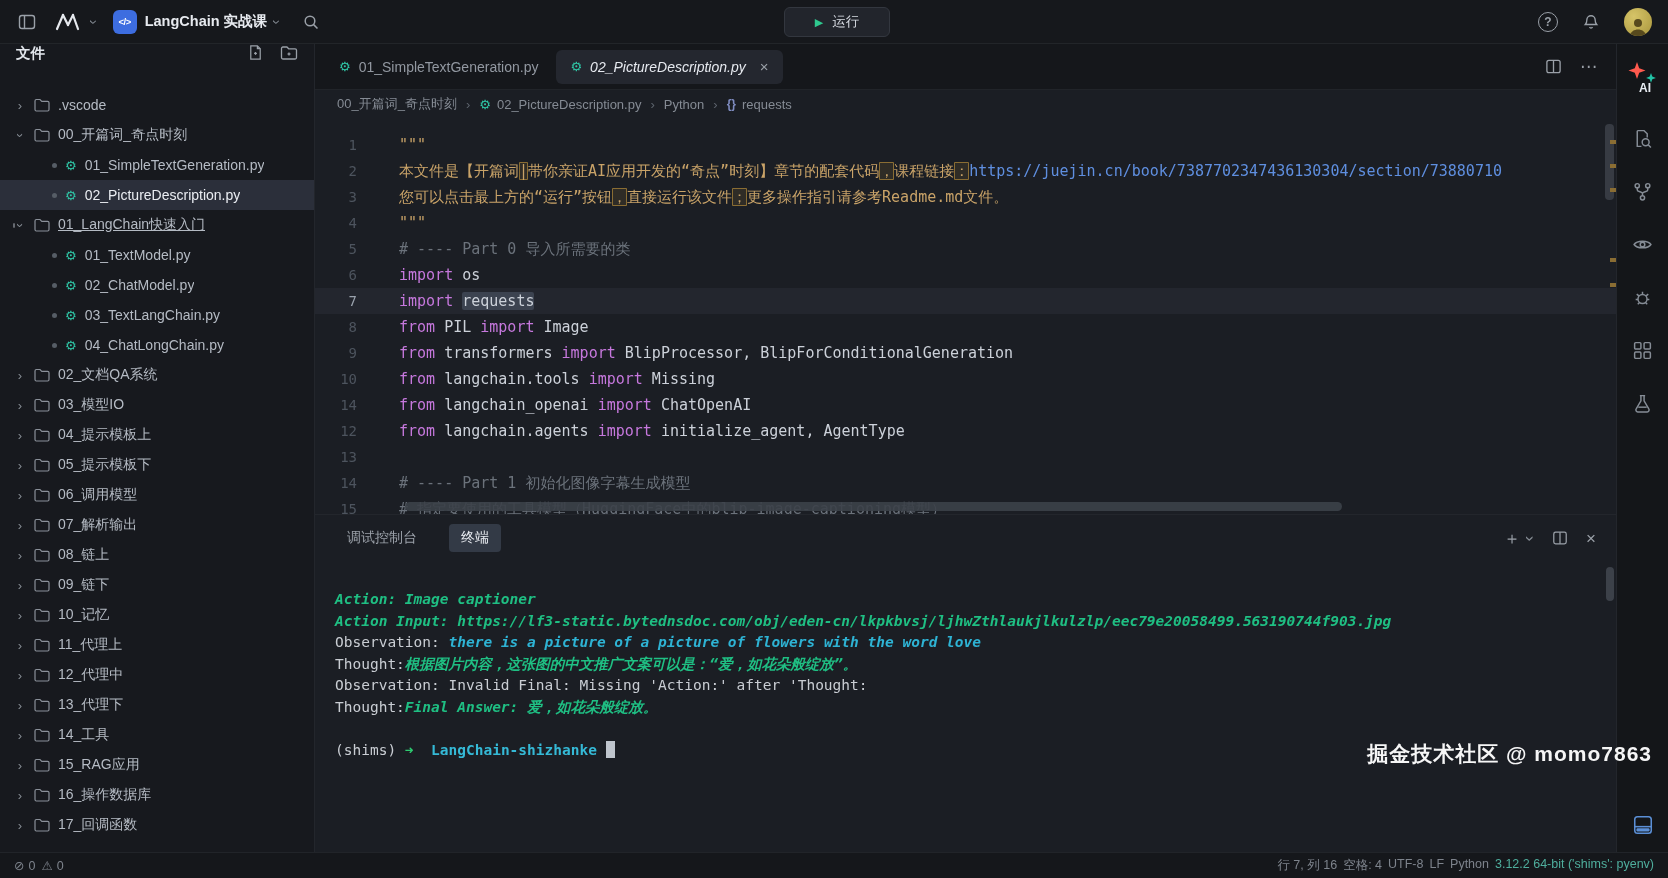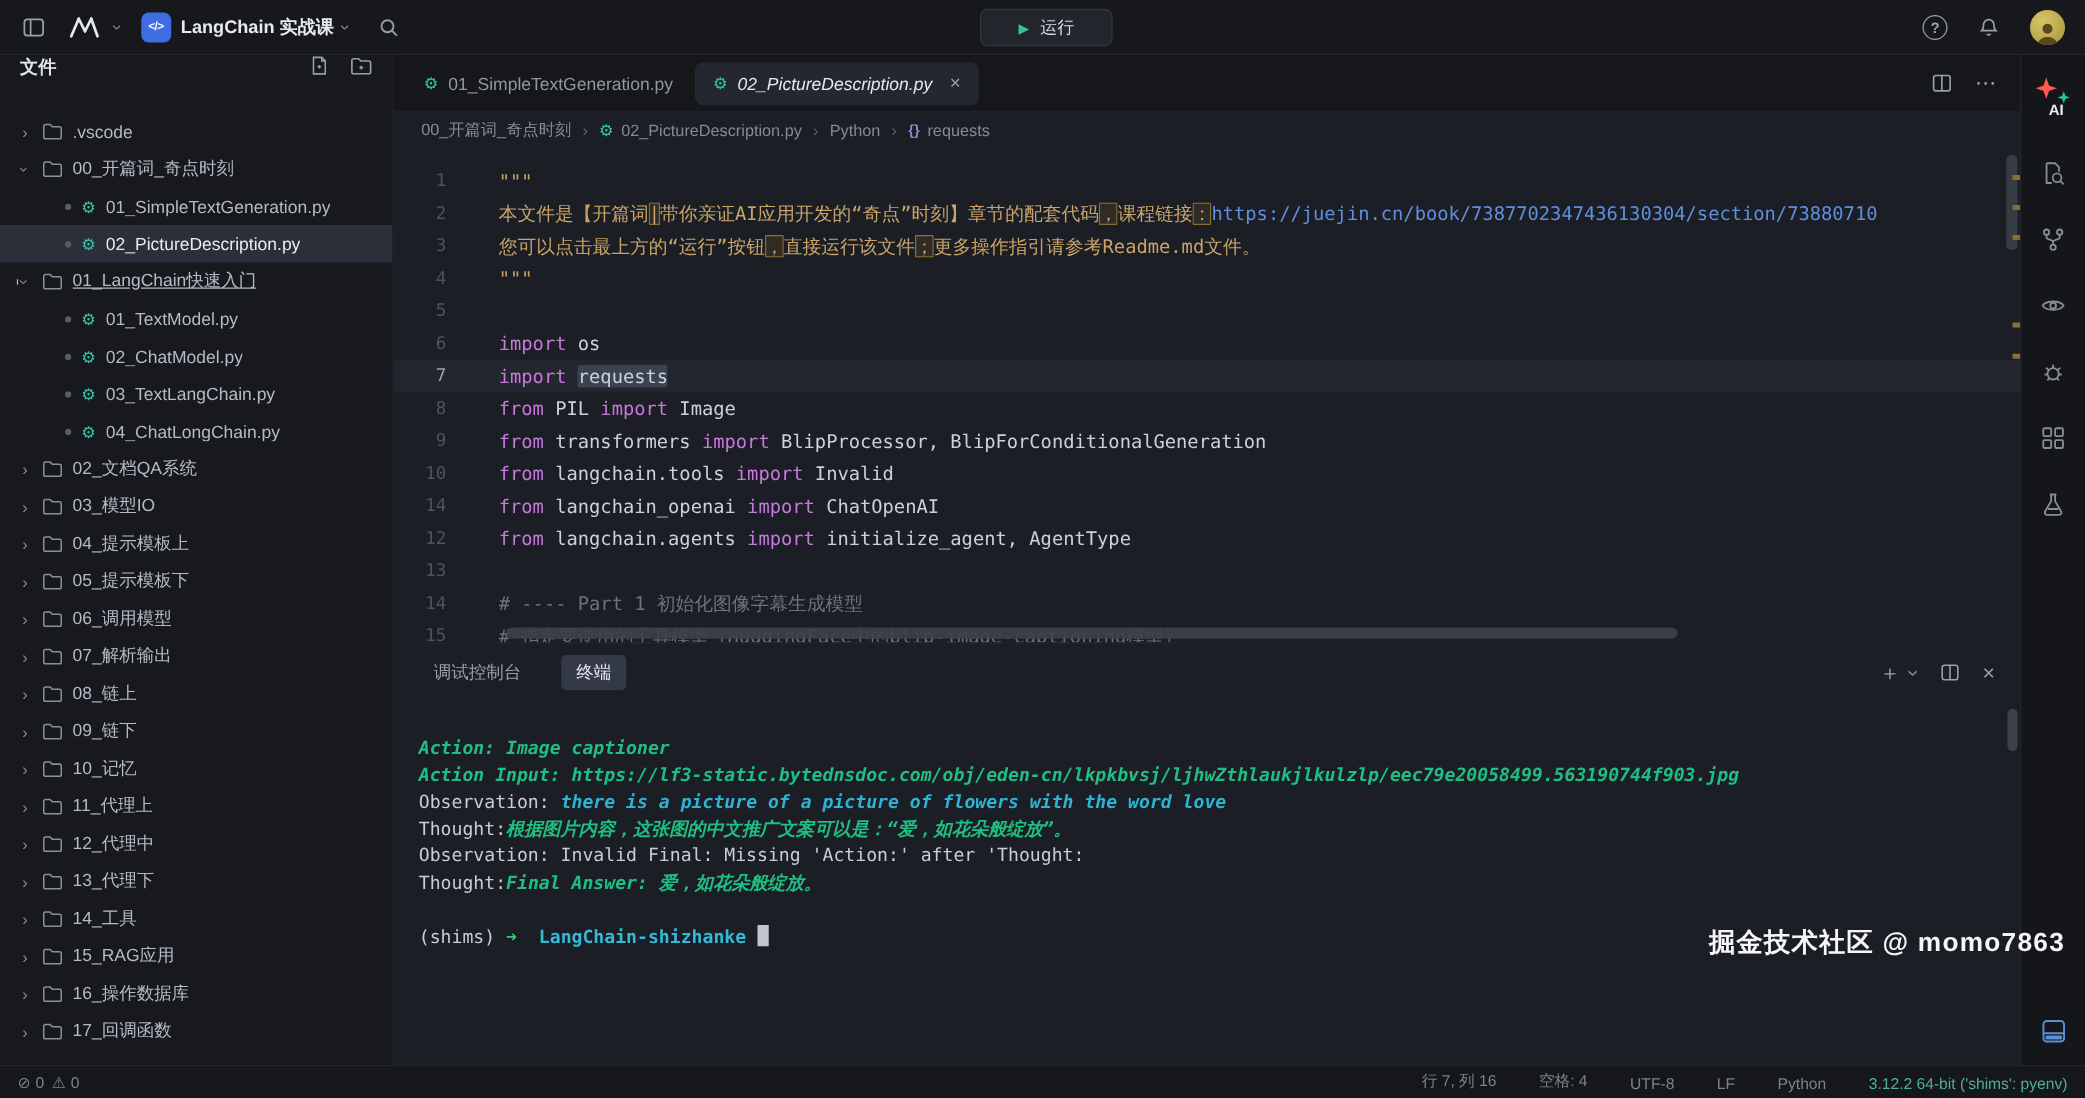--- a/index.html
+++ b/index.html
@@ -94,21 +94,21 @@
   .activity{flex:0 0 52px;background:#141619;border-left:1px solid #23262c;display:flex;flex-direction:column;align-items:center;padding-top:14px;gap:27px}
   .ai-badge{width:36px;height:40px;display:flex;align-items:center;justify-content:center;cursor:pointer}
   .act-icn{color:#868d96;cursor:pointer;display:flex;align-items:center;justify-content:center;width:26px;height:26px}
   .act-icn.blue{color:#5b8fd6}
   .act-spacer{flex:1}
 
   
   .statusbar{flex:0 0 26px;background:#15171b;border-top:1px solid #212429;display:flex;align-items:center;font-size:12.5px;color:#7d838c;padding:0 14px}
   .sb-left{display:flex;gap:6px;align-items:center}
   .sb-left .sb-item{display:flex;align-items:center;gap:4px;cursor:pointer}
-  .sb-right{margin-left:auto;display:flex;gap:34px;align-items:flex-end}
+  .sb-right{margin-left:auto;display:flex;gap:6px;align-items:flex-start}
   .sb-right .sb-item{cursor:pointer;white-space:nowrap}
   .sb-item.accent{color:#4fae9d}
 
   
   .watermark{position:absolute;top:740px;right:16px;font-size:21px;font-weight:600;color:rgba(255,255,255,.96);z-index:60;letter-spacing:1px;pointer-events:none}
   svg{display:block}
 </style>
 </head>
 <body>
 
@@ -438,26 +438,26 @@
             <span>requests</span>
           </span>
         </div>
 
       <div class="code">
         <div id="code-lines">
             <div class="code-line"><span class="gutter">1</span><span class="lc"><span class="tk-str">"""</span></span></div>
             <div class="code-line"><span class="gutter">2</span><span class="lc"><span class="tk-str">本文件是【开篇词</span><span class="tk-str tk-box">|</span><span class="tk-str">带你亲证AI应用开发的“奇点”时刻】章节的配套代码</span><span class="tk-str tk-box">，</span><span class="tk-str">课程链接</span><span class="tk-str tk-box">：</span><span class="tk-link">https://juejin.cn/book/7387702347436130304/section/73880710</span></span></div>
             <div class="code-line"><span class="gutter">3</span><span class="lc"><span class="tk-str">您可以点击最上方的“运行”按钮</span><span class="tk-str tk-box">，</span><span class="tk-str">直接运行该文件</span><span class="tk-str tk-box">；</span><span class="tk-str">更多操作指引请参考Readme.md文件。</span></span></div>
             <div class="code-line"><span class="gutter">4</span><span class="lc"><span class="tk-str">"""</span></span></div>
-            <div class="code-line"><span class="gutter">5</span></div>
+            <div class="code-line"><span class="gutter">5</span><span class="lc"><span class="tk-cm"># ---- Part 0 导入所需要的类</span></span></div>
             <div class="code-line"><span class="gutter">6</span><span class="lc"><span class="tk-kw">import</span><span class="tk-pl"> os</span></span></div>
             <div class="code-line current"><span class="gutter">7</span><span class="lc"><span class="tk-kw">import</span><span class="tk-pl"> </span><span class="tk-pl tk-hl">requests</span></span></div>
             <div class="code-line"><span class="gutter">8</span><span class="lc"><span class="tk-kw">from</span><span class="tk-pl"> PIL </span><span class="tk-kw">import</span><span class="tk-pl"> Image</span></span></div>
             <div class="code-line"><span class="gutter">9</span><span class="lc"><span class="tk-kw">from</span><span class="tk-pl"> transformers </span><span class="tk-kw">import</span><span class="tk-pl"> BlipProcessor, BlipForConditionalGeneration</span></span></div>
-            <div class="code-line"><span class="gutter">10</span><span class="lc"><span class="tk-kw">from</span><span class="tk-pl"> langchain.tools </span><span class="tk-kw">import</span><span class="tk-pl"> Invalid</span></span></div>
+            <div class="code-line"><span class="gutter">10</span><span class="lc"><span class="tk-kw">from</span><span class="tk-pl"> langchain.tools </span><span class="tk-kw">import</span><span class="tk-pl"> Missing</span></span></div>
             <div class="code-line"><span class="gutter">14</span><span class="lc"><span class="tk-kw">from</span><span class="tk-pl"> langchain_openai </span><span class="tk-kw">import</span><span class="tk-pl"> ChatOpenAI</span></span></div>
             <div class="code-line"><span class="gutter">12</span><span class="lc"><span class="tk-kw">from</span><span class="tk-pl"> langchain.agents </span><span class="tk-kw">import</span><span class="tk-pl"> initialize_agent, AgentType</span></span></div>
             <div class="code-line"><span class="gutter">13</span><span class="lc"></span></div>
             <div class="code-line"><span class="gutter">14</span><span class="lc"><span class="tk-cm"># ---- Part 1 初始化图像字幕生成模型</span></span></div>
             <div class="code-line"><span class="gutter">15</span><span class="lc"><span class="tk-cm"># 指定要使用的工具模型（HuggingFace中的blip-image-captioning模型）</span></span></div>
           </div>
         <div class="vsb"></div>
         <div class="ruler-mark" style="top:22px"></div>
         <div class="ruler-mark" style="top:46px"></div>
         <div class="ruler-mark" style="top:70px"></div>

